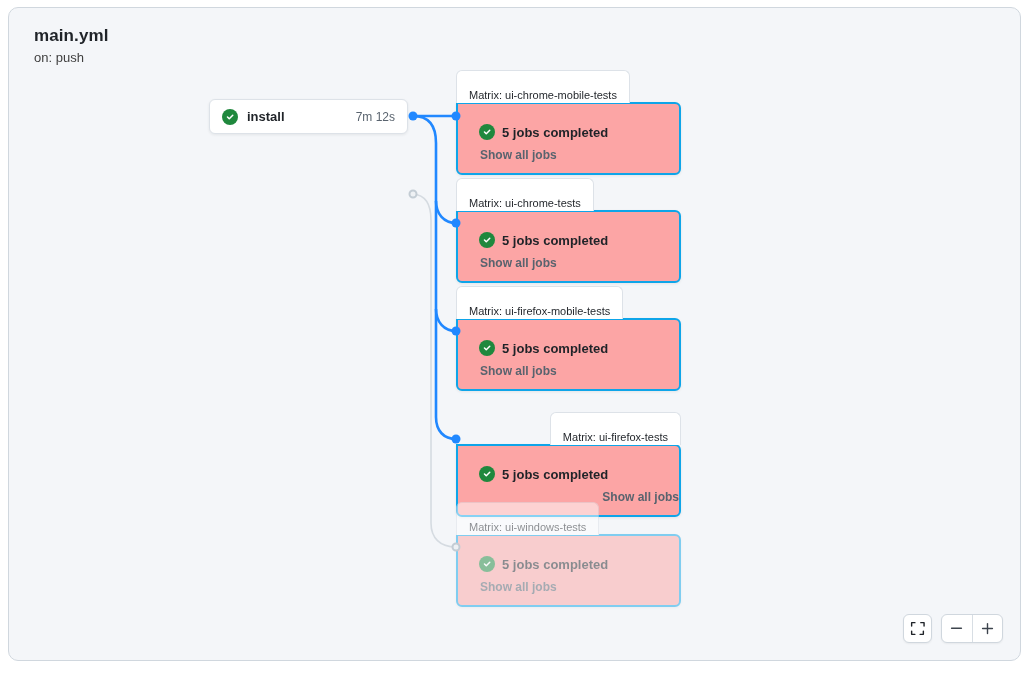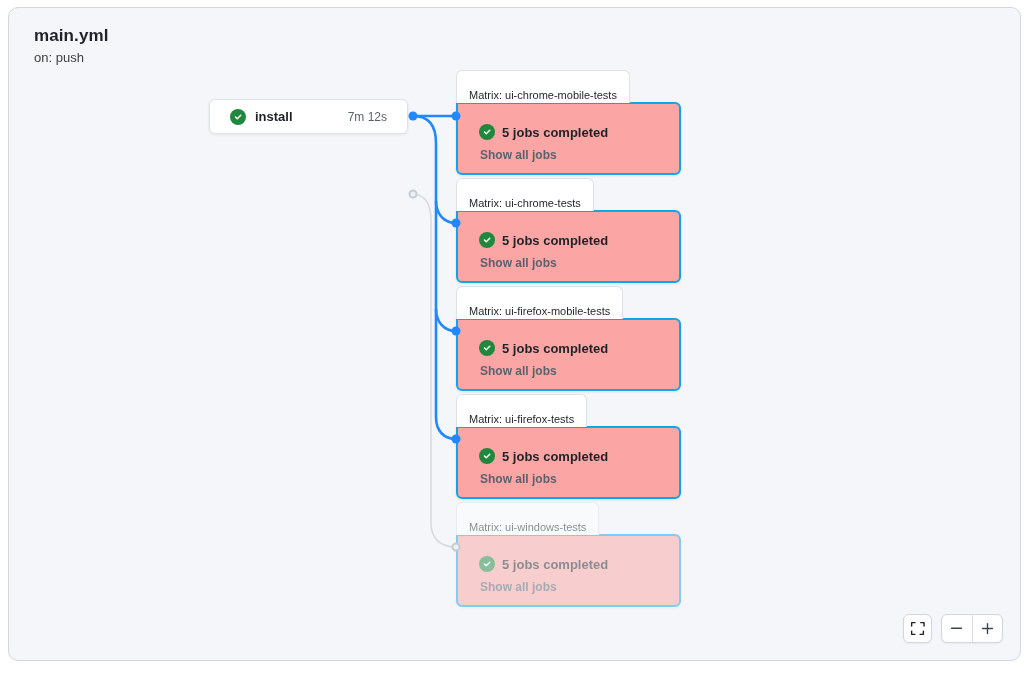--- a/index.html
+++ b/index.html
@@ -18,21 +18,21 @@
   .wf-trigger { margin-top:4px; font-size:13px; color:#404040; }
 
   
   svg.edges { position:absolute; left:0; top:0; z-index:3; pointer-events:none; }
 
   
   .job-card {
     position:absolute; width:199px; height:35px; z-index:2;
     background:#ffffff; border:1px solid #dde2e8; border-radius:6px;
     box-shadow:0 1px 3px rgba(31,35,40,.08);
-    display:flex; align-items:center; padding:0 20px; gap:9px; cursor:pointer;
+    display:flex; align-items:center; padding:0 12px; gap:9px; cursor:pointer;
   }
   .job-card .label { flex:1; font-size:13px; font-weight:700; color:#1f2328; }
   .job-card .duration { font-size:12px; color:#59636e; }
   .dimmed { opacity:.5; }
 
   
   .matrix-group { position:absolute; left:456px; width:225px; z-index:2; }
   .matrix-tab {
     display:inline-block; position:relative; z-index:2;
     height:18px; line-height:16px; padding:16px 12px;
@@ -127,21 +127,21 @@
               <circle cx="8" cy="8" r="8" fill="#1f883d"></circle>
               <path d="M11.28 5.72a.75.75 0 0 1 0 1.06l-3.5 3.5a.75.75 0 0 1-1.06 0l-1.75-1.75a.75.75 0 1 1 1.06-1.06l1.22 1.22 2.97-2.97a.75.75 0 0 1 1.06 0z" fill="#fff"></path>
             </svg>
         </span>
         <span class="matrix-summary">5 jobs completed</span>
       </div>
       <span class="matrix-link">Show all jobs</span>
     </div>
   </div>
 
-  <div class="matrix-group" style="top:394px;">
+  <div class="matrix-group" style="top:412px;text-align:right;">
     <div class="matrix-tab">Matrix: ui-firefox-tests</div>
     <div class="matrix-card">
       <div class="matrix-row">
         <span class="check">
           <svg viewBox="0 0 16 16" width="16" height="16">
               <circle cx="8" cy="8" r="8" fill="#1f883d"></circle>
               <path d="M11.28 5.72a.75.75 0 0 1 0 1.06l-3.5 3.5a.75.75 0 0 1-1.06 0l-1.75-1.75a.75.75 0 1 1 1.06-1.06l1.22 1.22 2.97-2.97a.75.75 0 0 1 1.06 0z" fill="#fff"></path>
             </svg>
         </span>
         <span class="matrix-summary">5 jobs completed</span>

